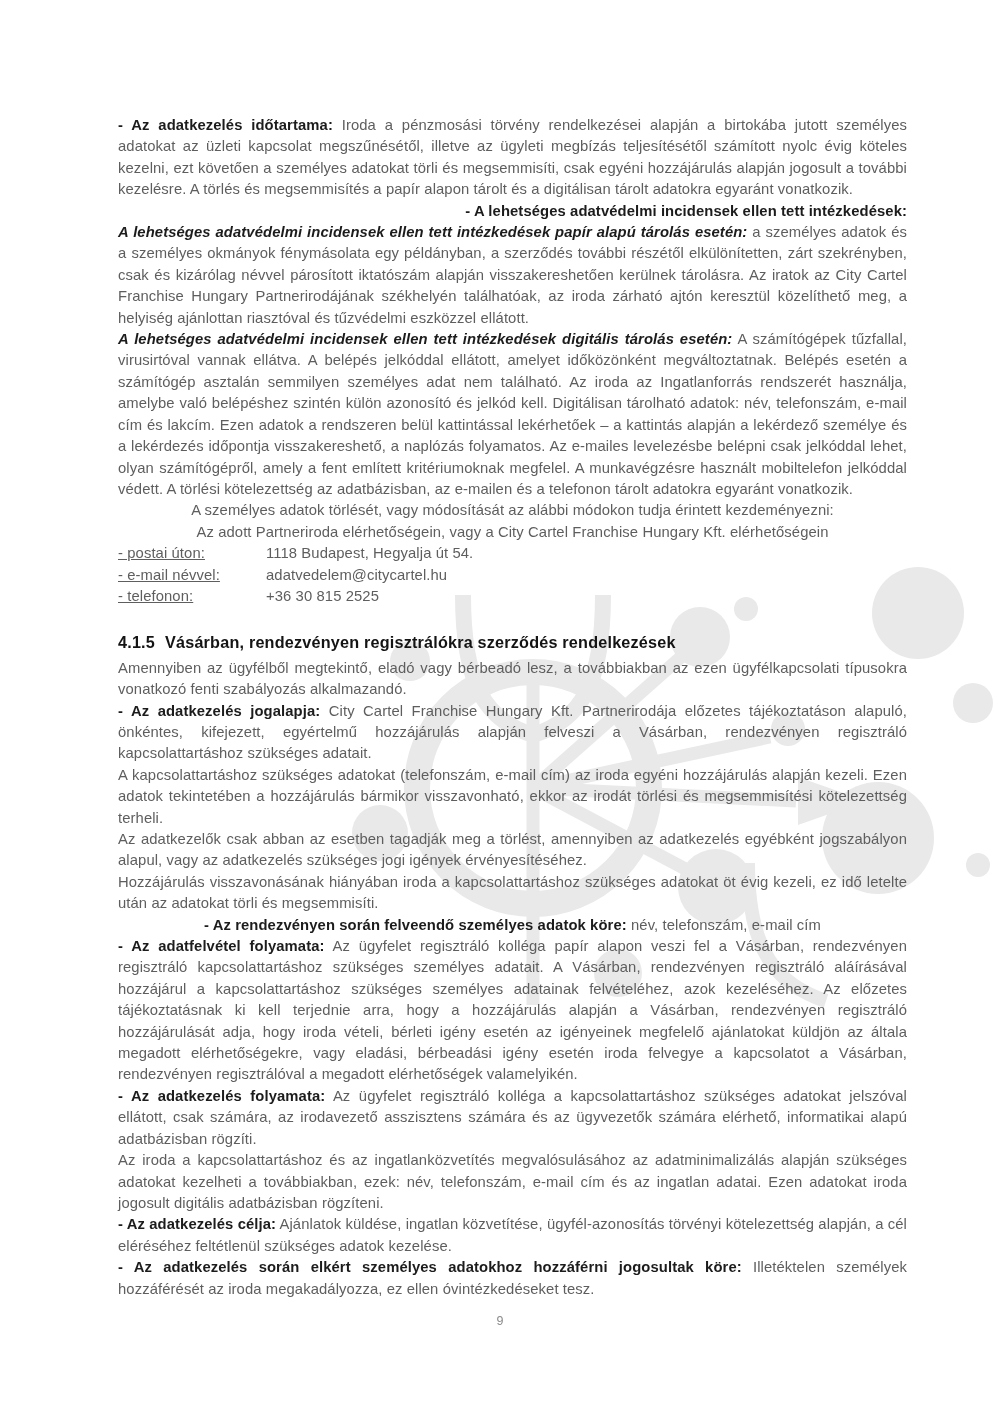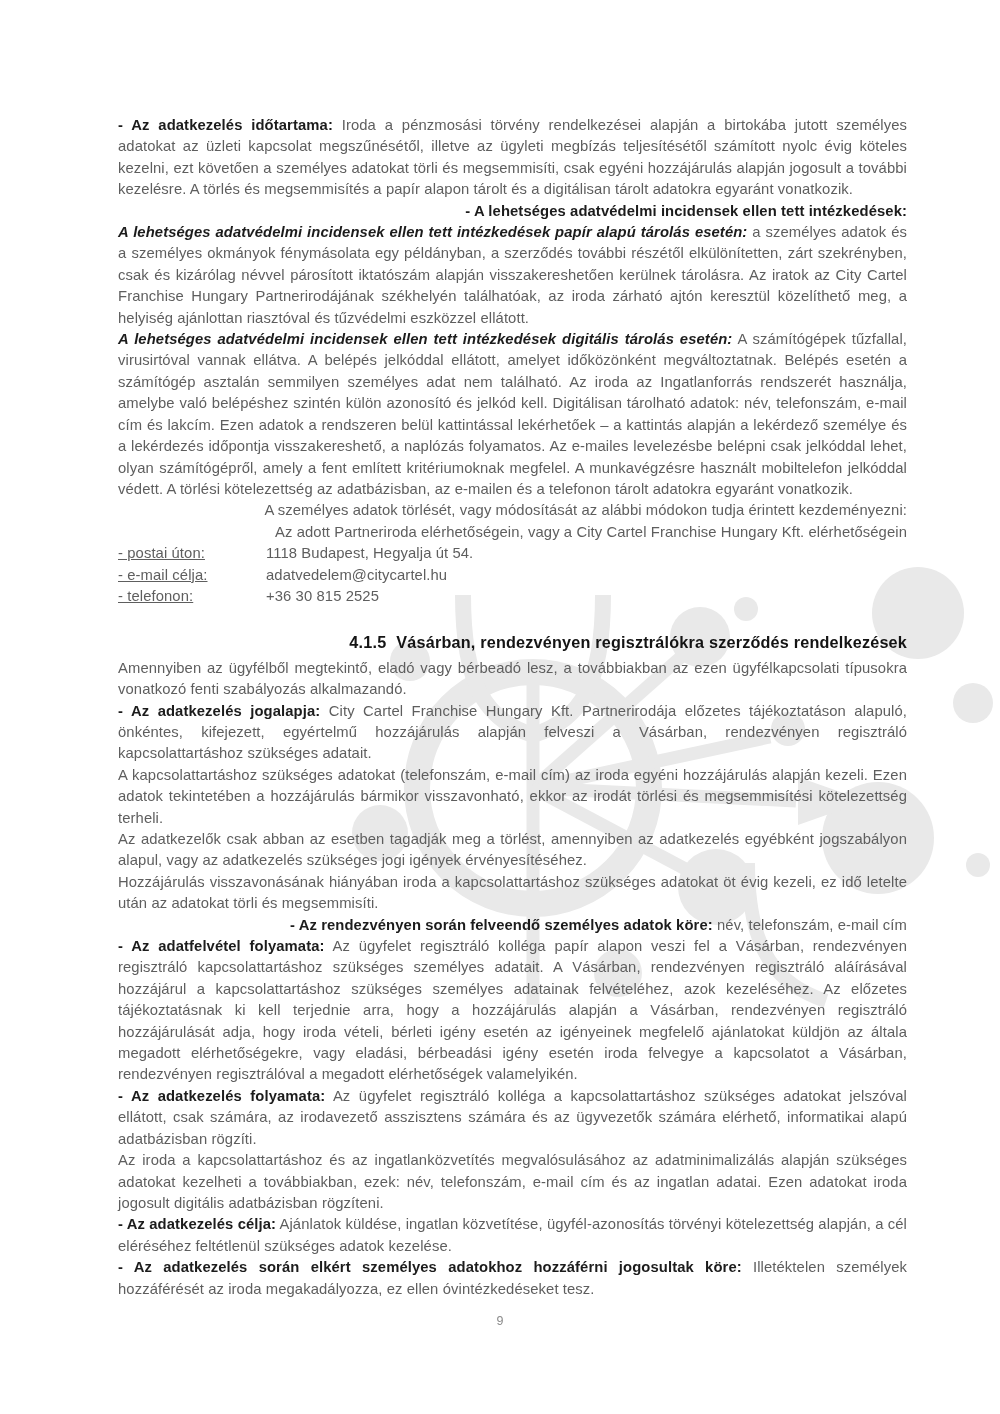--- a/index.html
+++ b/index.html
@@ -13,29 +13,29 @@
   .watermark{
     position:absolute;left:318px;top:533px;
     pointer-events:none;
   }
   .content{
     position:absolute;left:118px;top:115px;width:789px;
     color:#5e5e5e;
     font-size:14.8px;line-height:21.4px;letter-spacing:0.1px;
   }
   .para{margin:0;text-align:justify;}
-  .para.nojust{text-align:right;}
+  .para.nojust{text-align:center;}
   b.lead{color:#1c1c1c;font-weight:bold;}
   b.lead.italic{font-style:italic;}
   .bold-line{margin:0;color:#1c1c1c;font-weight:bold;text-align:right;}
   .contact-row{display:flex;}
   .contact-label{flex:0 0 148px;text-decoration:underline;}
   .heading{
     display:flex;margin-top:25px;margin-bottom:4px;
-    color:#141414;font-weight:bold;font-size:16.2px;letter-spacing:0.2px;justify-content:flex-end;
+    color:#141414;font-weight:bold;font-size:16.2px;letter-spacing:0.2px;
   }
   .hnum{flex:0 0 47px;}
   .pagenum{
     position:absolute;left:0;top:1314px;width:100%;
     text-align:center;color:#8b8b8b;font-size:12.5px;
   }
 </style>
 </head>
 <body>
 
@@ -81,21 +81,21 @@
 
     <p class="para nojust">A személyes adatok törlését, vagy módosítását az alábbi módokon tudja érintett kezdeményezni:</p>
 
     <p class="para nojust">Az adott Partneriroda elérhetőségein, vagy a City Cartel Franchise Hungary Kft. elérhetőségein</p>
 
     <div class="contact-row">
       <span class="contact-label">- postai úton:</span>
       <span class="contact-value">1118 Budapest, Hegyalja út 54.</span>
     </div>
     <div class="contact-row">
-      <span class="contact-label">- e-mail célja:</span>
+      <span class="contact-label">- e-mail névvel:</span>
       <span class="contact-value">adatvedelem@citycartel.hu</span>
     </div>
     <div class="contact-row">
       <span class="contact-label">- telefonon:</span>
       <span class="contact-value">+36 30 815 2525</span>
     </div>
 
     <div class="heading">
       <span class="hnum">4.1.5</span>
       <span class="htitle">Vásárban, rendezvényen regisztrálókra szerződés rendelkezések</span>

